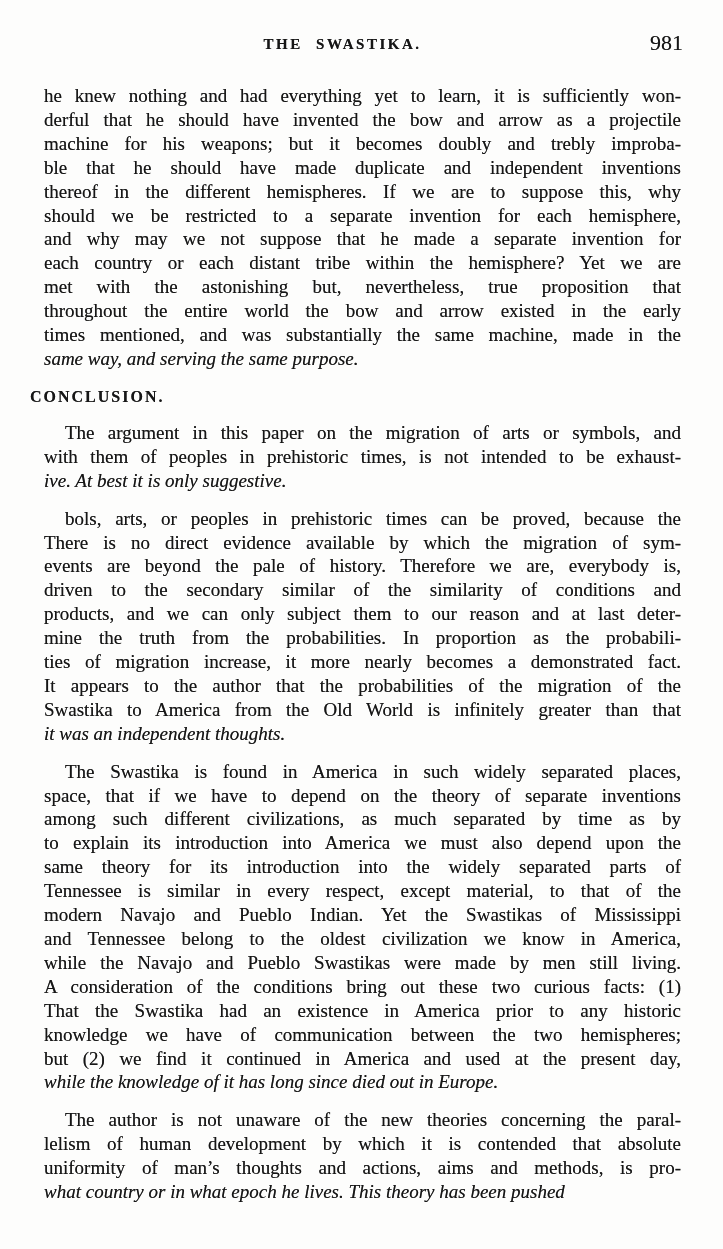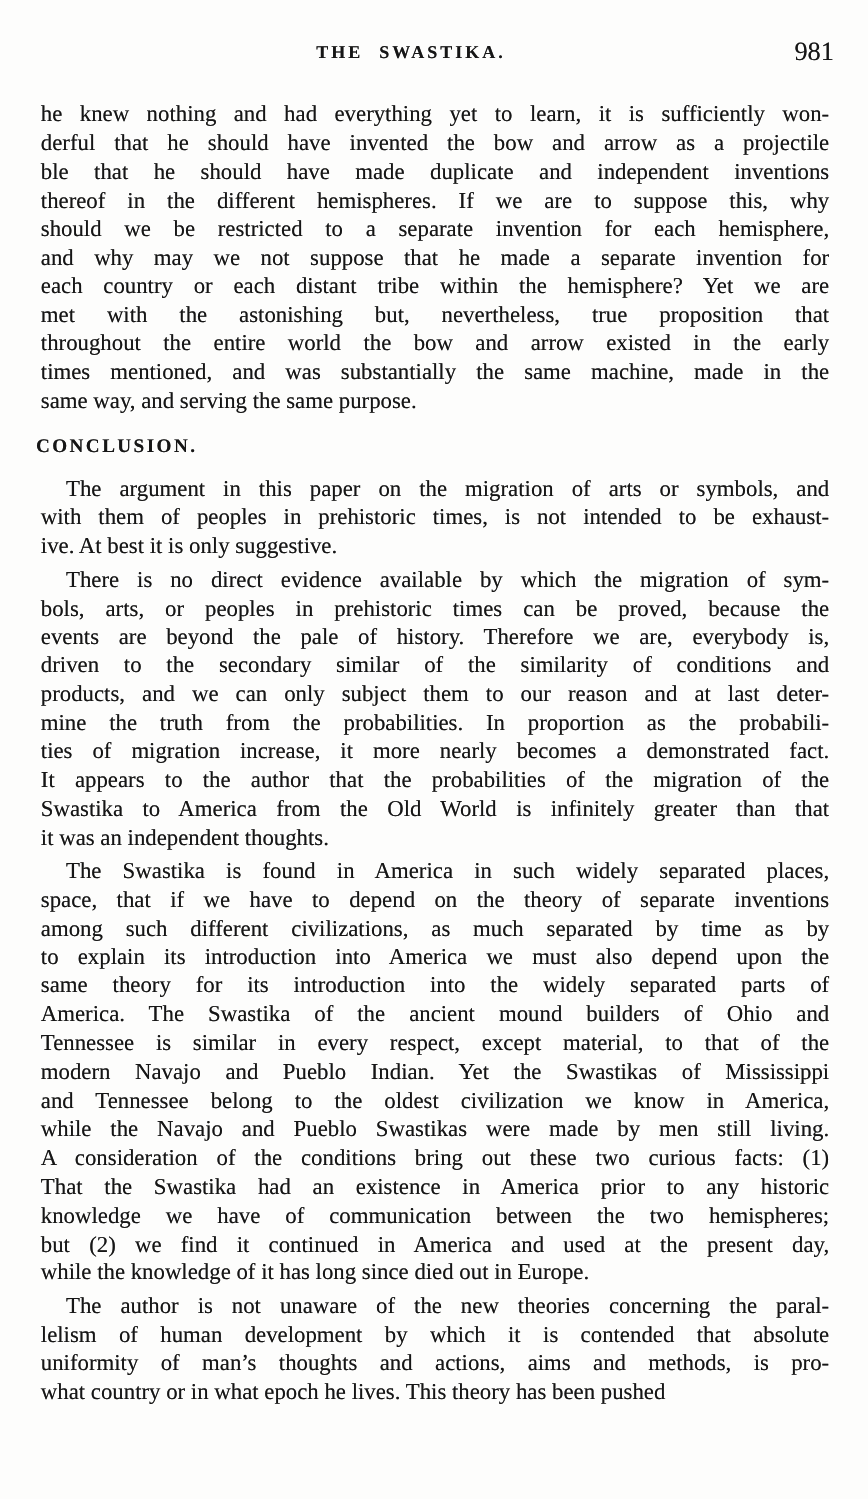--- a/index.html
+++ b/index.html
@@ -29,37 +29,37 @@
     transform: translateX(-50%);
     top: 6px;
     font-size: 15px;
     font-weight: 700;
     letter-spacing: 2.5px;
     word-spacing: 7px;
     white-space: nowrap;
   }
   .page-number {
     position: absolute;
-    right: 0;
+    right: 12px;
     top: 0;
     font-size: 22px;
     font-weight: 400;
   }
   .page-body {
     font-size: 19px;
     line-height: 23.9px;
   }
-  .paragraph { margin: 4px; }
+  .paragraph { margin: 14px; }
   .line {
     text-align: justify;
     text-align-last: justify;
     white-space: nowrap; 
     white-space: normal;
   }
-  .line.last { text-align-last: left; }
+  .line.last { text-align-last: left; font-style: italic; }
   .paragraph.indent .line:first-child { text-indent: 21px; }
   .section-heading {
     font-size: 16px;
     font-weight: 700;
     letter-spacing: 2px;
     text-align: left;
     line-height: 20px;
     margin: 16px 0 13px 0;
   }
 </style>
@@ -68,55 +68,55 @@
 
 <div class="page">
   <div class="page-header">
     <span class="running-title">THE SWASTIKA.</span>
     <span class="page-number">981</span>
   </div>
   <div class="page-body">
       <div class="paragraph">
         <div class="line">he knew nothing and had everything yet to learn, it is sufficiently won-</div>
         <div class="line">derful that he should have invented the bow and arrow as a projectile</div>
+        <div class="line">machine for his weapons; but it becomes doubly and trebly improba-</div>
         <div class="line">ble that he should have made duplicate and independent inventions</div>
         <div class="line">thereof in the different hemispheres.  If we are to suppose this, why</div>
         <div class="line">should we be restricted to a separate invention for each hemisphere,</div>
         <div class="line">and why may we not suppose that he made a separate invention for</div>
         <div class="line">each country or each distant tribe within the hemisphere?  Yet we are</div>
         <div class="line">met with the astonishing but, nevertheless, true proposition that</div>
         <div class="line">throughout the entire world the bow and arrow existed in the early</div>
         <div class="line">times mentioned, and was substantially the same machine, made in the</div>
         <div class="line last">same way, and serving the same purpose.</div>
       </div>
       <div class="section-heading">CONCLUSION.</div>
       <div class="paragraph indent">
         <div class="line">The argument in this paper on the migration of arts or symbols, and</div>
         <div class="line">with them of peoples in prehistoric times, is not intended to be exhaust-</div>
         <div class="line last">ive.  At best it is only suggestive.</div>
       </div>
       <div class="paragraph indent">
+        <div class="line">bols, arts, or peoples in prehistoric times can be proved, because the</div>
         <div class="line">There is no direct evidence available by which the migration of sym-</div>
-        <div class="line">bols, arts, or peoples in prehistoric times can be proved, because the</div>
         <div class="line">events are beyond the pale of history.  Therefore we are, everybody is,</div>
         <div class="line">driven to the secondary similar of the similarity of conditions and</div>
         <div class="line">products, and we can only subject them to our reason and at last deter-</div>
         <div class="line">mine the truth from the probabilities.  In proportion as the probabili-</div>
         <div class="line">ties of migration increase, it more nearly becomes a demonstrated fact.</div>
         <div class="line">It appears to the author that the probabilities of the migration of the</div>
         <div class="line">Swastika to America from the Old World is infinitely greater than that</div>
         <div class="line last">it was an independent thoughts.</div>
       </div>
       <div class="paragraph indent">
         <div class="line">The Swastika is found in America in such widely separated places,</div>
         <div class="line">space, that if we have to depend on the theory of separate inventions</div>
         <div class="line">among such different civilizations, as much separated by time as by</div>
         <div class="line">to explain its introduction into America we must also depend upon the</div>
         <div class="line">same theory for its introduction into the widely separated parts of</div>
-        <div class="line">America.  The Swastika of the ancient mound builders of Ohio and</div>
         <div class="line">Tennessee is similar in every respect, except material, to that of the</div>
         <div class="line">modern Navajo and Pueblo Indian.  Yet the Swastikas of Mississippi</div>
         <div class="line">and Tennessee belong to the oldest civilization we know in America,</div>
         <div class="line">while the Navajo and Pueblo Swastikas were made by men still living.</div>
         <div class="line">A consideration of the conditions bring out these two curious facts: (1)</div>
         <div class="line">That the Swastika had an existence in America prior to any historic</div>
         <div class="line">knowledge we have of communication between the two hemispheres;</div>
         <div class="line">but (2) we find it continued in America and used at the present day,</div>
         <div class="line last">while the knowledge of it has long since died out in Europe.</div>
       </div>

